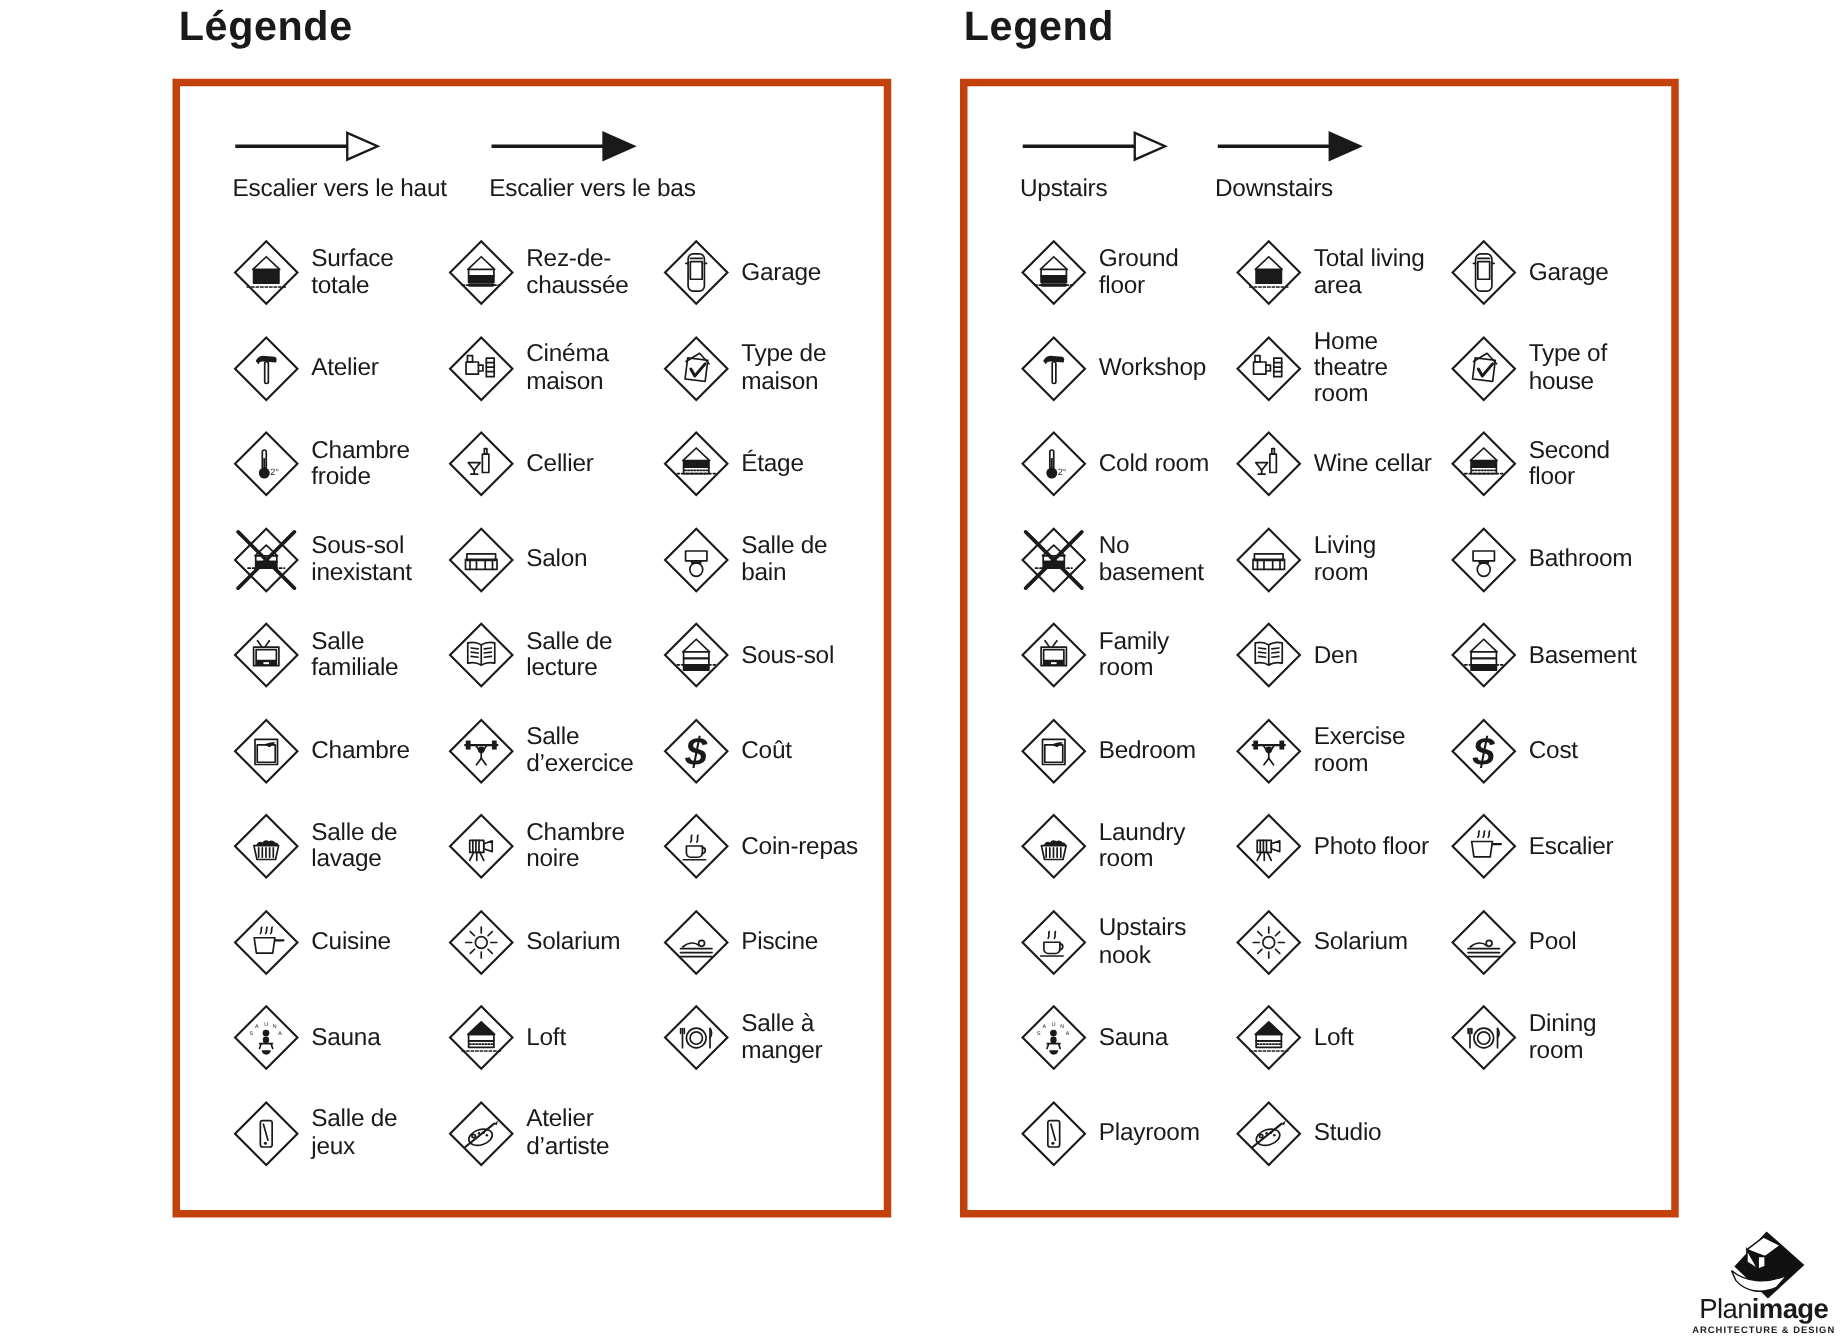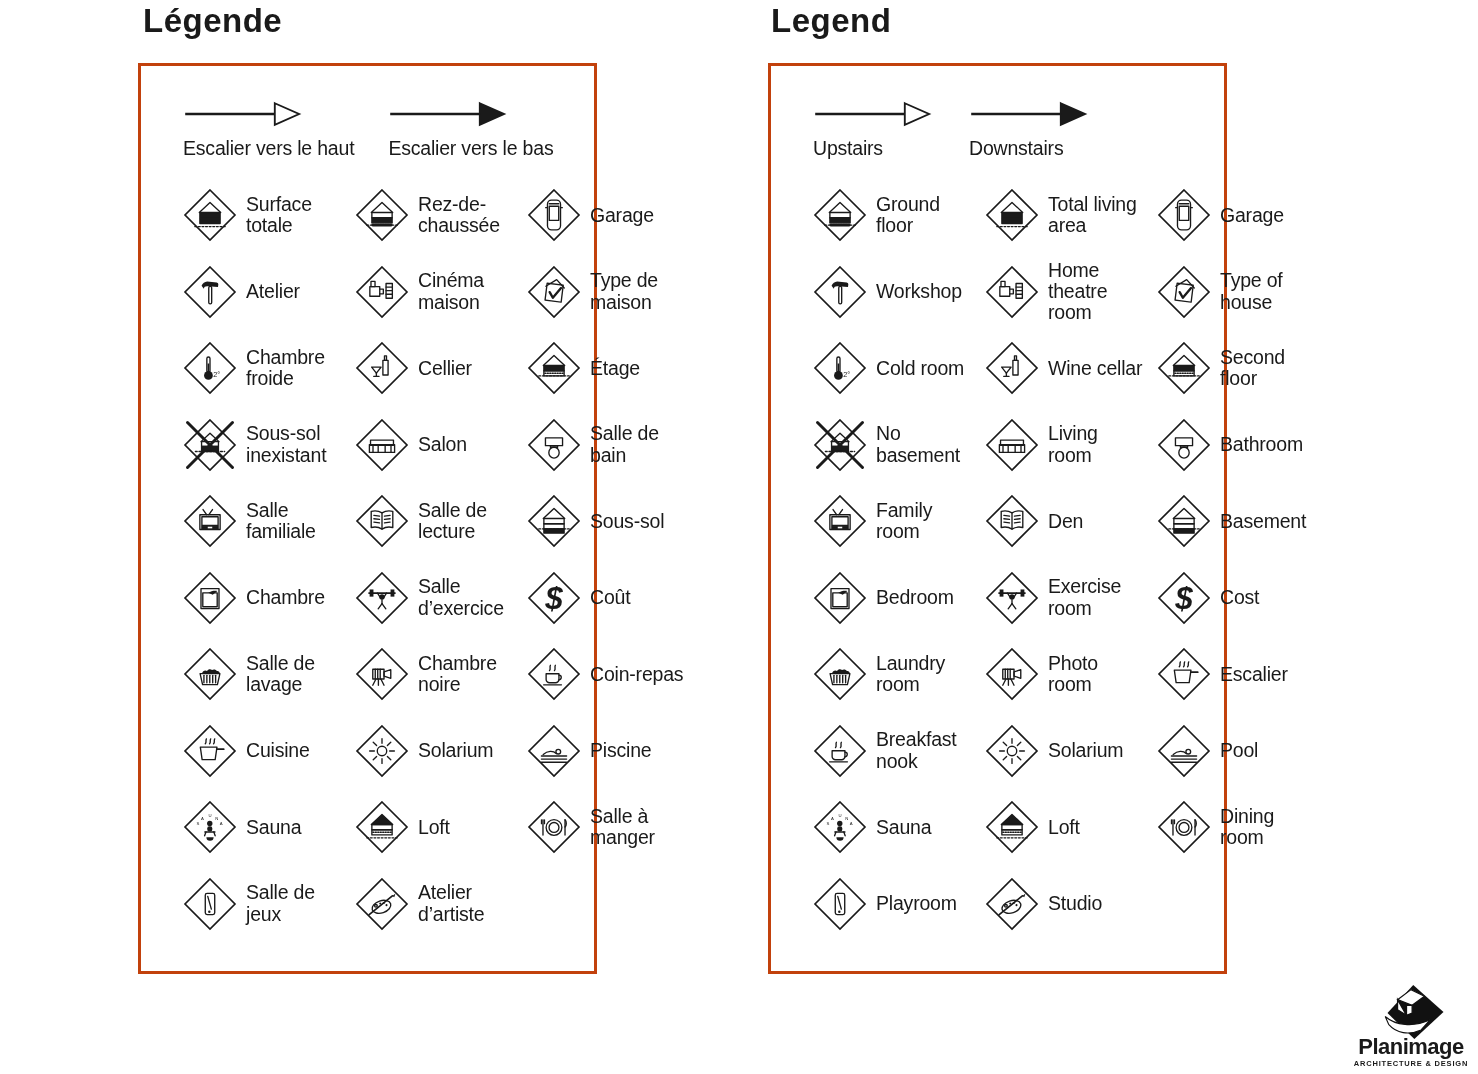--- a/index.html
+++ b/index.html
@@ -1,38 +1,38 @@
 <!DOCTYPE html>
 <html><head>
 <meta charset="utf-8">
 <style>
   html,body{margin:0;padding:0;background:#fff;}
   .page{position:relative;width:1478px;height:1074px;background:#fff;overflow:hidden;
         font-family:"Liberation Sans",sans-serif;color:#1a1a1a;}
   .title{position:absolute;top:2px;margin:0;font-size:33px;font-weight:bold;letter-spacing:.5px;}
   .title-fr{left:143px;}
   .title-en{left:771px;}
-  .panel{position:absolute;top:63px;width:459px;height:911px;box-sizing:border-box;
-         border:3px solid #c2410c;background:#fff;}
+  .panel{position:absolute;top:63px;width:575px;height:911px;box-sizing:border-box;
+         border:6px solid #c2410c;background:#fff;}
   .panel-fr{left:138px;}
   .panel-en{left:768px;}
   .arrows{position:absolute;left:42px;top:34px;display:flex;gap:34px;align-items:flex-start;}
   .arrow-item{display:flex;flex-direction:column;}
   .arrow-item svg{display:block;}
   .arrow-label{margin-top:9px;font-size:19.5px;letter-spacing:-.2px;white-space:nowrap;}
   .grid{position:absolute;left:42px;top:111px;display:grid;
         grid-template-columns:172px 172px 160px;grid-auto-rows:76.5px;align-items:center;}
   .item{display:flex;align-items:center;gap:9px;}
   .icon{width:54px;height:54px;flex:0 0 auto;}
   .icon svg{width:100%;height:100%;display:block;overflow:visible;}
   .label{font-size:19.5px;line-height:1.1;letter-spacing:-.2px;max-width:96px;}
   .logo{position:absolute;left:1348px;top:984px;width:126px;text-align:center;}
   .logo svg{display:block;margin:0 auto;}
   .brand{font-size:22px;line-height:1;margin-top:-4px;white-space:nowrap;}
-  .brand-bold{font-weight:bold;letter-spacing:-.5px;}
+  .brand-bold{font-weight:normal;letter-spacing:-.5px;}
   .brand-italic{font-weight:bold;letter-spacing:-.5px;}
   .tagline{font-size:7.5px;letter-spacing:.8px;margin-top:1px;font-weight:bold;}
 </style>
 </head>
 <body>
 
 <div class="page">
 
   <h1 class="title title-fr">Légende</h1>
   <h1 class="title title-en">Legend</h1>
@@ -878,21 +878,21 @@
                 <line x1="18" y1="19.8" x2="18" y2="28.4"></line>
                 <line x1="20.2" y1="19.8" x2="20.2" y2="28.4"></line>
                 <line x1="22.4" y1="19.8" x2="22.4" y2="28.4"></line>
                 <path d="M25.8 22.2 l6 -2 v7.6 l-6 -2 z"></path>
                 <line x1="18.6" y1="28.4" x2="15.8" y2="34"></line>
                 <line x1="23" y1="28.4" x2="25.8" y2="34"></line>
                 <line x1="20.8" y1="28.4" x2="20.8" y2="34"></line>
               </g>
             </svg>
           </span>
-    <span class="label">Photo room</span>
+    <span class="label">Photo floor</span>
   </div>
 
   <div class="item">
     <span class="icon">
             <svg viewBox="0 0 48 48" xmlns="http://www.w3.org/2000/svg">
               <path d="M24 1.8 L46.2 24 24 46.2 1.8 24 Z" fill="#fff" stroke="#1a1a1a" stroke-width="1.5"></path>
               <g stroke="#1a1a1a" fill="none" stroke-width="1.2" stroke-linecap="round" stroke-linejoin="round">
                 <path d="M15.4 20.6 h14.8 l-1.6 11 h-11.6 z"></path>
                 <line x1="30.2" y1="22.4" x2="36.2" y2="22.4" stroke-width="1.6"></line>
                 <path d="M19.8 17.6 c1.4 -1.4 0 -2.8 1 -4.4"></path>
@@ -910,21 +910,21 @@
               <path d="M24 1.8 L46.2 24 24 46.2 1.8 24 Z" fill="#fff" stroke="#1a1a1a" stroke-width="1.5"></path>
               <g stroke="#1a1a1a" fill="none" stroke-width="1.2" stroke-linecap="round" stroke-linejoin="round">
                 <path d="M17 23.8 h11.4 v5 a3 3 0 0 1 -3 3 h-5.4 a3 3 0 0 1 -3 -3 z"></path>
                 <path d="M28.4 25 c2.8 0.2 2.8 3.8 -0.4 4.4"></path>
                 <line x1="14.8" y1="33.6" x2="30.6" y2="33.6"></line>
                 <path d="M20 21 c1.4 -1.6 -0.2 -3 0.8 -4.8"></path>
                 <path d="M24.4 21 c1.4 -1.6 -0.2 -3 0.8 -4.8"></path>
               </g>
             </svg>
           </span>
-    <span class="label">Breakfast nook</span>
+    <span class="label">Upstairs nook</span>
   </div>
 
   <div class="item">
     <span class="icon">
             <svg viewBox="0 0 48 48" xmlns="http://www.w3.org/2000/svg">
               <path d="M24 1.8 L46.2 24 24 46.2 1.8 24 Z" fill="#fff" stroke="#1a1a1a" stroke-width="1.5"></path>
               <g stroke="#1a1a1a" fill="none" stroke-width="1.2" stroke-linecap="round" stroke-linejoin="round">
                 <circle cx="24" cy="24" r="4.2"></circle>
                 <line x1="24" y1="13" x2="24" y2="17.2"></line>
                 <line x1="24" y1="30.8" x2="24" y2="35"></line>

